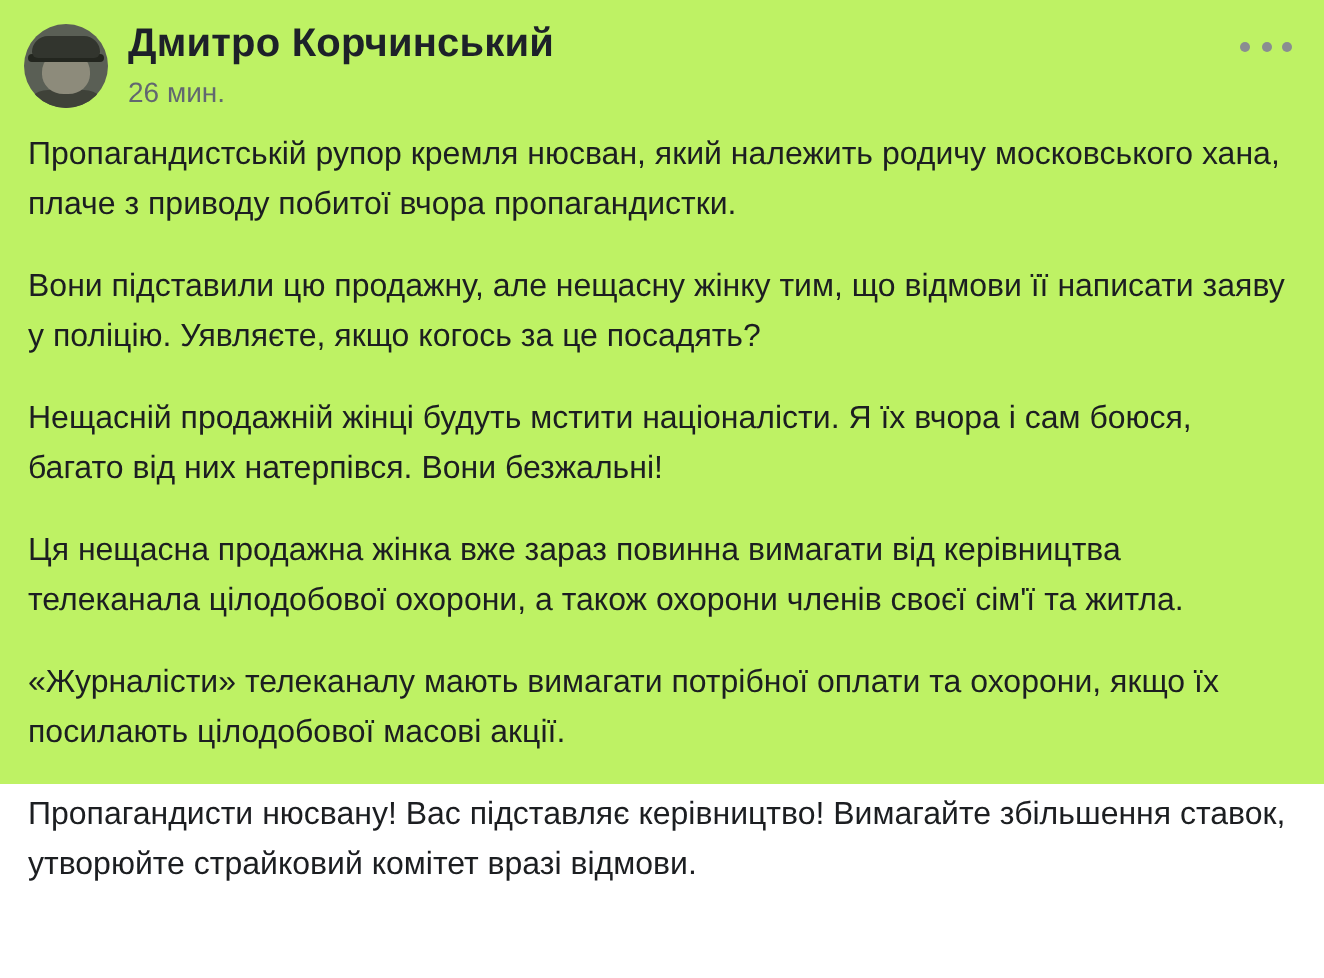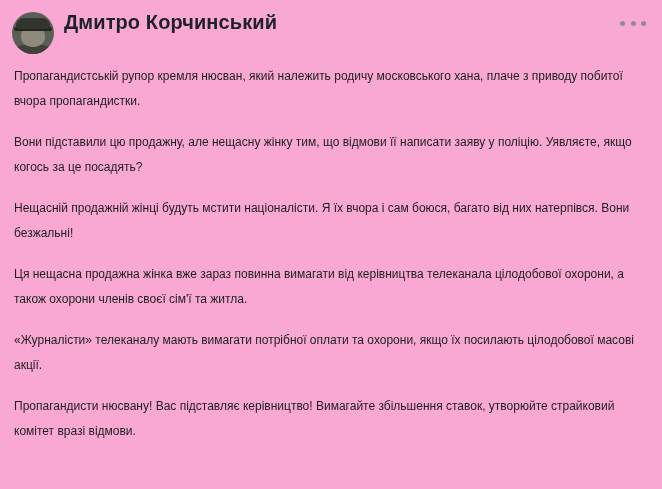--- a/index.html
+++ b/index.html
@@ -9,22 +9,22 @@
   body {
     width: 662px;
     height: 489px;
     background: #ffffff;
     font-family: "Liberation Sans", sans-serif;
     color: #1c1e21;
     overflow: hidden;
   }
   .post {
     width: 662px;
-    height: 489px;
-    background: #f9a8d4;
+    height: 392px;
+    background: #bef264;
     box-sizing: border-box;
     position: relative;
   }
   .post-header {
     display: flex;
     align-items: flex-start;
     padding: 10px 12px 4px 12px;
     position: relative;
   }
   .avatar {
@@ -108,21 +108,21 @@
     width: 5px;
     height: 5px;
     border-radius: 50%;
     background: #8a8d91;
   }
   .post-body {
     padding: 6px 14px 0 14px;
   }
   .post-body p {
     margin: 0 0 16px 0;
-    font-size: 12px;
+    font-size: 16px;
     line-height: 25px;
     color: #1c1e21;
   }
   .post-body p:last-child {
     margin-bottom: 12px;
   }
 </style>
 </head>
 <body>
 
@@ -130,20 +130,21 @@
 
   <div class="post-header">
     <div class="avatar">
       <div class="shoulders"></div>
       <div class="face"></div>
       <div class="brim"></div>
       <div class="hat"></div>
     </div>
     <div class="header-text">
       <div class="author-name">Дмитро Корчинський</div>
+      <div class="timestamp">26 мин.</div>
     </div>
     <div class="menu-dots">
       <span></span>
       <span></span>
       <span></span>
     </div>
   </div>
 
   <div class="post-body">
     <p>Пропагандистській рупор кремля нюсван, який належить родичу московського хана, плаче з приводу побитої вчора пропагандистки.</p>

